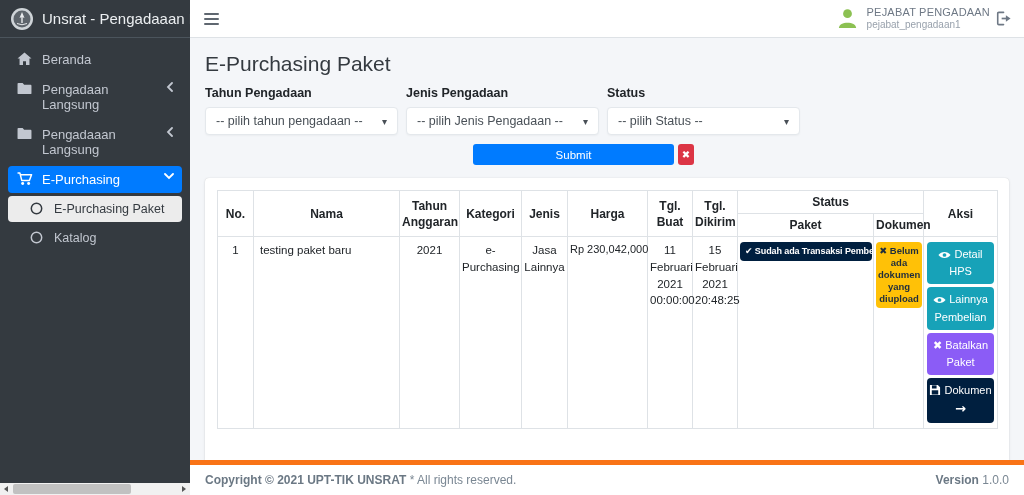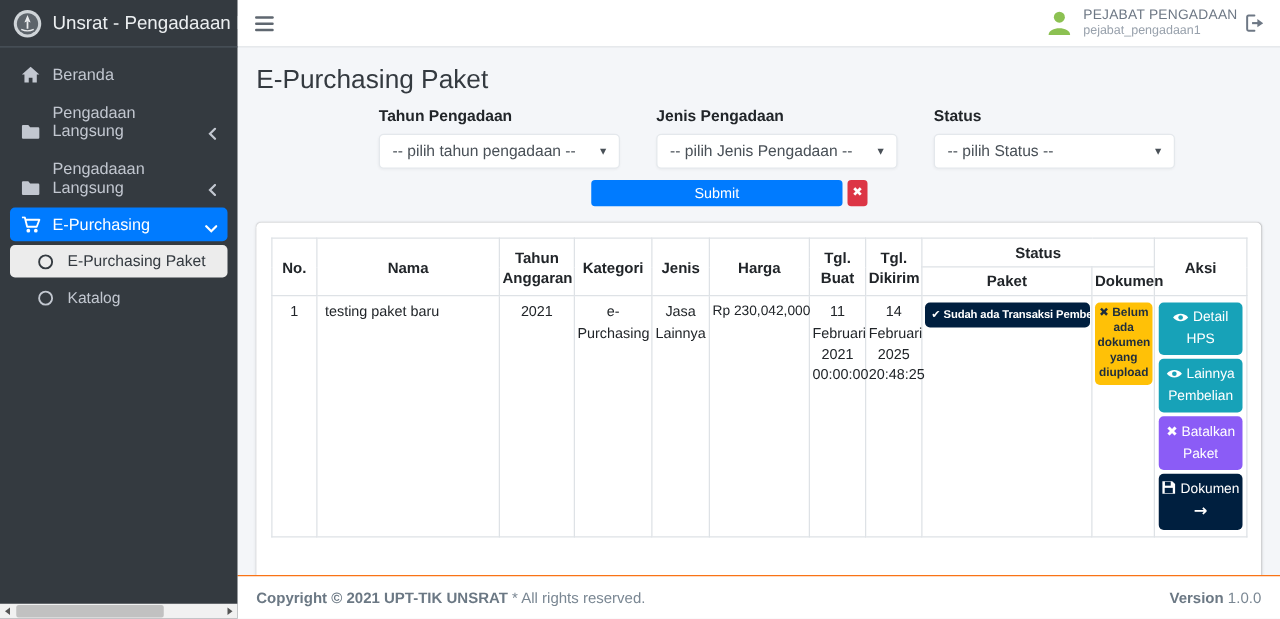--- a/index.html
+++ b/index.html
@@ -5,21 +5,21 @@
   * { box-sizing: border-box; margin: 0; padding: 0; }
   html, body { width: 1024px; height: 495px; overflow: hidden; }
   body { font-family: "Liberation Sans", "DejaVu Sans", sans-serif; background: #f4f6f9; }
   .app { display: flex; width: 1024px; height: 495px; }
 
   
   .sidebar { width: 190px; background: #343a40; position: relative; flex-shrink: 0; }
   .brand { height: 38px; display: flex; align-items: center; padding: 0 10px; border-bottom: 1px solid #4b545c; color: #eceff1; font-size: 15px; white-space: nowrap; overflow: hidden; cursor: pointer; }
   .brand-logo { width: 24px; height: 24px; margin-right: 8px; flex-shrink: 0; }
   .menu { padding: 8px; }
-  .menu-item { display: flex; align-items: flex-end; color: #c2c7d0; font-size: 13px; padding: 6px 8px; margin-bottom: 3px; border-radius: 4px; cursor: pointer; }
+  .menu-item { display: flex; align-items: flex-start; color: #c2c7d0; font-size: 13px; padding: 6px 8px; margin-bottom: 3px; border-radius: 4px; cursor: pointer; }
   .menu-item .mi-icon { width: 17px; margin-right: 9px; display: flex; align-items: center; justify-content: center; flex-shrink: 0; }
   .menu-item .chev { margin-left: auto; display: flex; }
   .menu-item.active-blue { background: #007bff; color: #fff; }
   .submenu-item { padding-left: 20px; font-size: 12.5px; }
   .submenu-item.active-light { background: #ececec; color: #343a40; }
   .sb-scrollbar { position: absolute; left: 0; right: 0; bottom: 0; height: 12px; background: #f1f1f1; display: flex; align-items: center; }
   .sb-arrow { width: 12px; height: 12px; display: flex; align-items: center; justify-content: center; cursor: pointer; }
   .tri-l { width: 0; height: 0; border-top: 3.5px solid transparent; border-bottom: 3.5px solid transparent; border-right: 4px solid #555; }
   .tri-r { width: 0; height: 0; border-top: 3.5px solid transparent; border-bottom: 3.5px solid transparent; border-left: 4px solid #555; }
   .sb-track { flex: 1; height: 12px; position: relative; }
@@ -33,21 +33,21 @@
   .user-block { margin-left: auto; display: flex; align-items: center; gap: 8px; cursor: pointer; }
   .avatar-svg { width: 23px; height: 23px; }
   .user-names { line-height: 1.2; }
   .user-name { font-size: 11px; color: #6e7885; letter-spacing: 0.2px; }
   .user-id { font-size: 10px; color: #98a1ac; }
   .logout { margin-left: 6px; display: flex; cursor: pointer; }
 
   .content { flex: 1; padding: 10px 15px 0 15px; overflow: hidden; }
   .page-title { font-size: 21px; font-weight: 500; color: #343a40; margin: 4px 0 10px 0; }
 
-  .filters { display: flex; gap: 29px; margin-left: 98px; }
+  .filters { display: flex; gap: 8px; }
   .filter-group { width: 193px; }
   .filter-label { font-size: 12.5px; font-weight: bold; color: #212529; margin-bottom: 7px; }
   .select { background: #fff; border: 1px solid #e4e8ec; border-radius: 4px; height: 28px; display: flex; align-items: center; justify-content: space-between; padding: 0 10px; font-size: 12.5px; color: #495057; cursor: pointer; box-shadow: 0 1px 2px rgba(0,0,0,0.04); }
   .select .caret { color: #495057; font-size: 10px; }
   .submit-row { display: flex; gap: 4px; margin: 9px 0 0 268px; }
   .submit-btn { width: 201px; height: 21px; background: #007bff; border: none; color: #fff; font-size: 11.5px; border-radius: 3px; cursor: pointer; font-family: inherit; }
   .clear-btn { width: 16px; height: 21px; background: #dc3545; border: none; color: #fff; font-size: 10px; font-weight: bold; border-radius: 3px; cursor: pointer; display: flex; align-items: center; justify-content: center; font-family: inherit; }
 
   .card { margin-top: 13px; background: #fff; border-radius: 4px; box-shadow: 0 0 1px rgba(0,0,0,0.18), 0 1px 3px rgba(0,0,0,0.10); padding: 12px 24px 34px 12px; }
   table.data { width: 780px; border-collapse: collapse; table-layout: fixed; }
@@ -66,21 +66,21 @@
   .icon-glyph { font-family: "DejaVu Sans", sans-serif; }
 
   .aksi-stack { display: flex; flex-direction: column; gap: 3px; padding: 0 1px; }
   .btn-action { border: none; border-radius: 4px; color: #fff; font-size: 11px; padding: 4px 2px; line-height: 1.55; cursor: pointer; font-family: inherit; text-align: center; }
   .btn-teal { background: #17a2b8; }
   .btn-red { background: #8b5cf6; }
   .btn-navy { background: #001f3f; }
   .btn-action svg { vertical-align: -2px; margin-right: 3px; }
   .arrow-line { display: block; font-weight: bold; font-size: 13px; }
 
-  .footer { height: 35px; background: #fff; border-top: 1px solid #f97316; display: flex; align-items: center; padding: 0 15px; font-size: 12px; color: #7a8793; flex-shrink: 0; }
+  .footer { height: 35px; background: #fff; border-top: 5px solid #f97316; display: flex; align-items: center; padding: 0 15px; font-size: 12px; color: #7a8793; flex-shrink: 0; }
   .footer b { color: #6b7884; }
   .footer .version { margin-left: auto; }
 </style>
 </head>
 <body>
 
 <div class="app">
 
   <aside class="sidebar">
     <div class="brand">
@@ -267,21 +267,21 @@
           </thead>
           <tbody>
             <tr>
               <td>1</td>
               <td class="cell-nama">testing paket baru</td>
               <td>2021</td>
               <td>e-Purchasing</td>
               <td>Jasa Lainnya</td>
               <td class="cell-harga">Rp 230,042,000</td>
               <td>11 Februari 2021 00:00:00</td>
-              <td>14 Februari 2025 20:48:25</td>
+              <td>15 Februari 2021 20:48:25</td>
               <td>
                 <span class="badge-navy"><span class="icon-glyph">✔</span> <span>Sudah ada Transaksi Pembelian</span></span>
               </td>
               <td>
                 <span class="badge-yellow"><span class="icon-glyph">✖</span> <span>Belum ada dokumen yang diupload</span></span>
               </td>
               <td>
                 <div class="aksi-stack">
                   <button class="btn-action btn-teal"><svg width="13" height="10" viewBox="0 0 14 10">
                         <path d="M0.5 5 C3.5 0.8 10.5 0.8 13.5 5 C10.5 9.2 3.5 9.2 0.5 5 Z" fill="#fff"></path>

